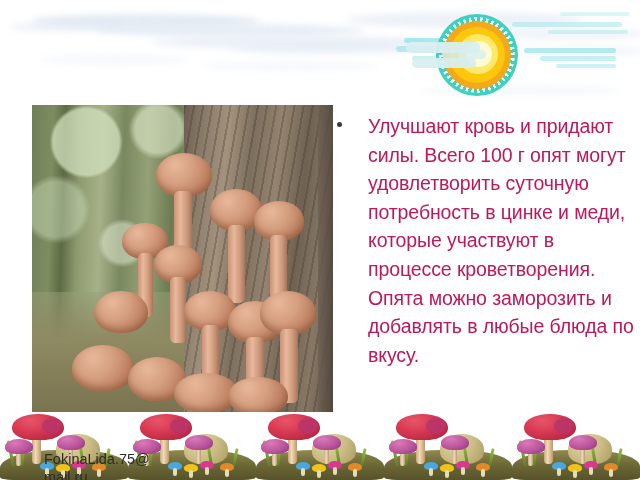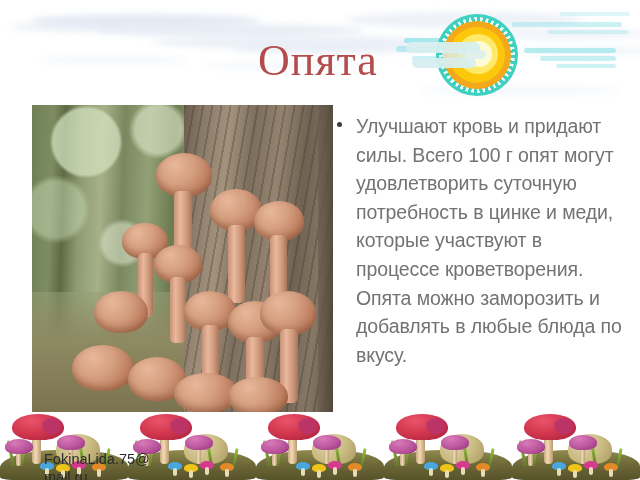--- a/index.html
+++ b/index.html
@@ -172,25 +172,25 @@
   
   .bullet-dot {
     position:absolute;
     left:337px; top:122px;
     width:5px; height:5px;
     border-radius:50%;
     background:#3a3a3a;
   }
   .body-text {
     position:absolute;
-    left:356px; top:112px;
+    left:368px; top:112px;
     width:272px;
     font-size:19.5px;
     line-height:28.6px;
-    color:#737373;
+    color:#be185d;
     letter-spacing:-0.1px;
   }
 
   
   .title {
     position:absolute;
     left:258px; top:36px;
     font-family:"Liberation Serif", serif;
     font-size:44px;
     line-height:50px;
@@ -322,21 +322,20 @@
     <div class="sun-ring"></div>
     <div class="sun-outer"></div>
     <div class="sun-mid"></div>
     <div class="sun-core"></div>
     <div class="sun-hot"></div>
     <div class="sun-streak s1"></div>
     <div class="sun-streak s2"></div>
     <div class="sun-streak s3"></div>
   </div>
 
-  <div class="title">Опята</div>
 
   <div class="photo">
     <div class="forest"></div>
     <div class="trunk"></div>
     <div class="trunk-r"></div>
     <div class="floor"></div>
 
     <div class="cap" style="left:124px; top:48px;  width:56px; height:44px;"></div>
     <div class="stem" style="left:142px; top:86px;  width:18px; height:70px;"></div>
 

